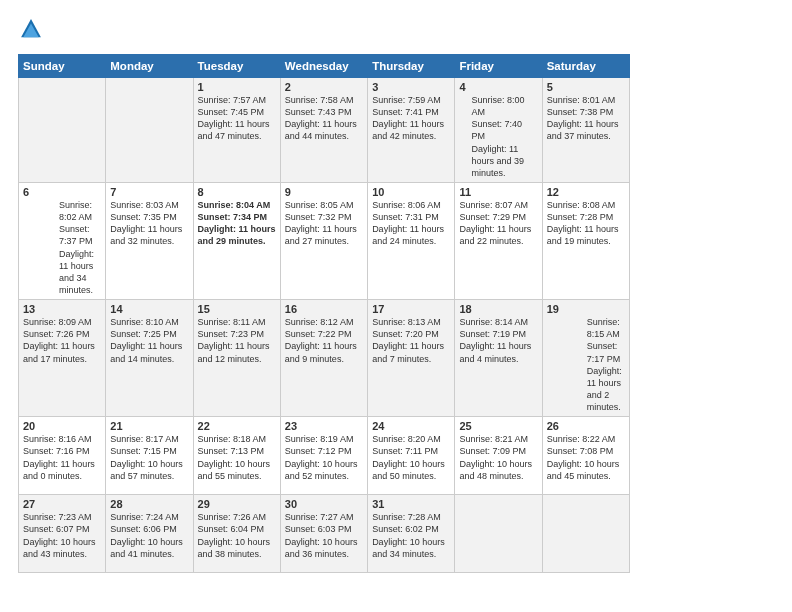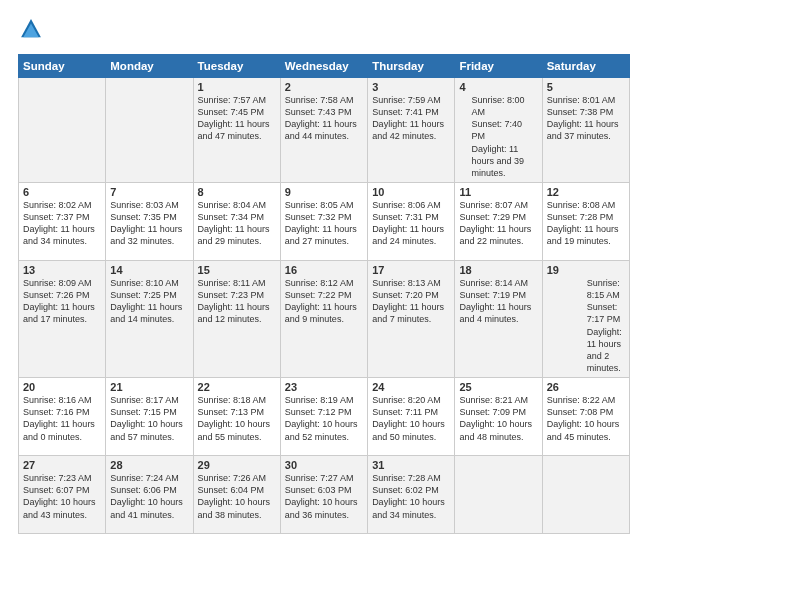--- a/index.html
+++ b/index.html
@@ -159,33 +159,33 @@
           <td>
             <span class="day-number">5</span>
             <div class="day-info" style="white-space: pre-line;">Sunrise: 8:01 AM
 Sunset: 7:38 PM
 Daylight: 11 hours and 37 minutes.</div>
           </td>
         </tr>
         <tr>
           <td>
             <span class="day-number">6</span>
-            <div class="day-info" style="white-space: pre-line;">Sunrise: 8:02 AM
+            <div class="day-info" style="white-space: pre-line; margin-left: 36px;">Sunrise: 8:02 AM
 Sunset: 7:37 PM
 Daylight: 11 hours and 34 minutes.</div>
           </td>
           <td>
             <span class="day-number">7</span>
             <div class="day-info" style="white-space: pre-line;">Sunrise: 8:03 AM
 Sunset: 7:35 PM
 Daylight: 11 hours and 32 minutes.</div>
           </td>
           <td>
             <span class="day-number">8</span>
-            <div class="day-info" style="white-space: pre-line;">Sunrise: 8:04 AM
+            <div class="day-info" style="white-space: pre-line; font-weight: bold;">Sunrise: 8:04 AM
 Sunset: 7:34 PM
 Daylight: 11 hours and 29 minutes.</div>
           </td>
           <td>
             <span class="day-number">9</span>
             <div class="day-info" style="white-space: pre-line;">Sunrise: 8:05 AM
 Sunset: 7:32 PM
 Daylight: 11 hours and 27 minutes.</div>
           </td>
           <td>

